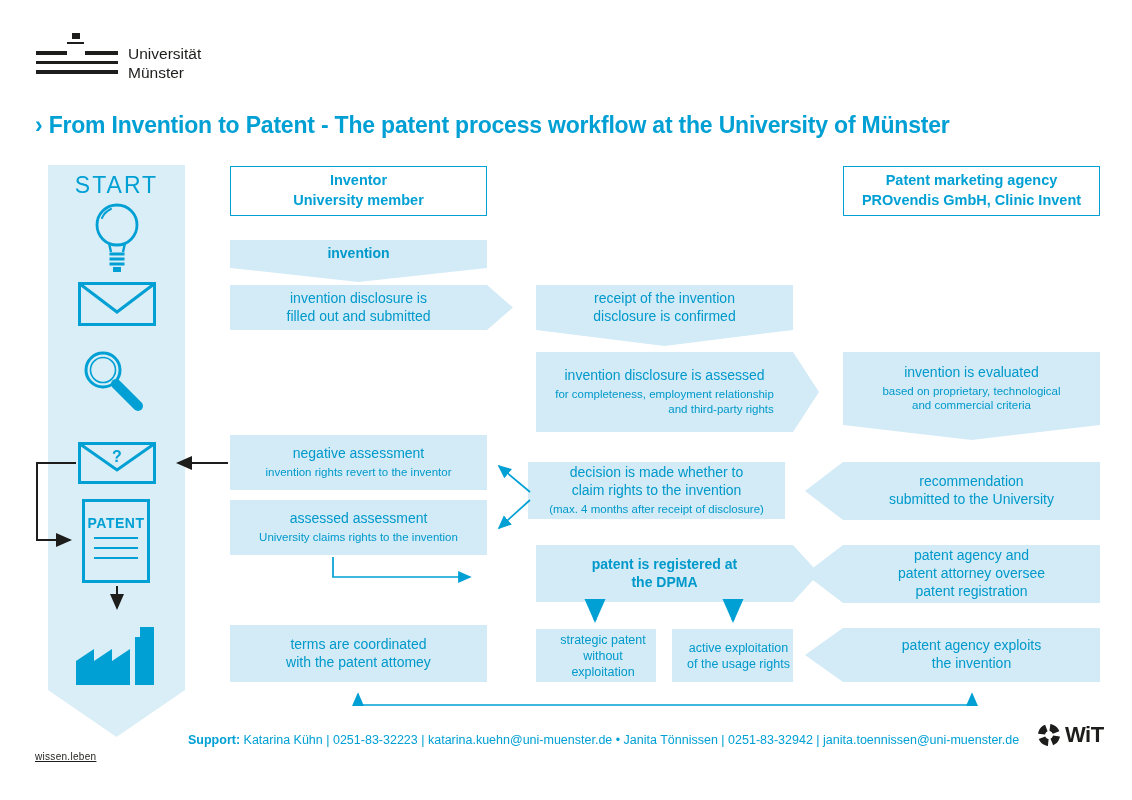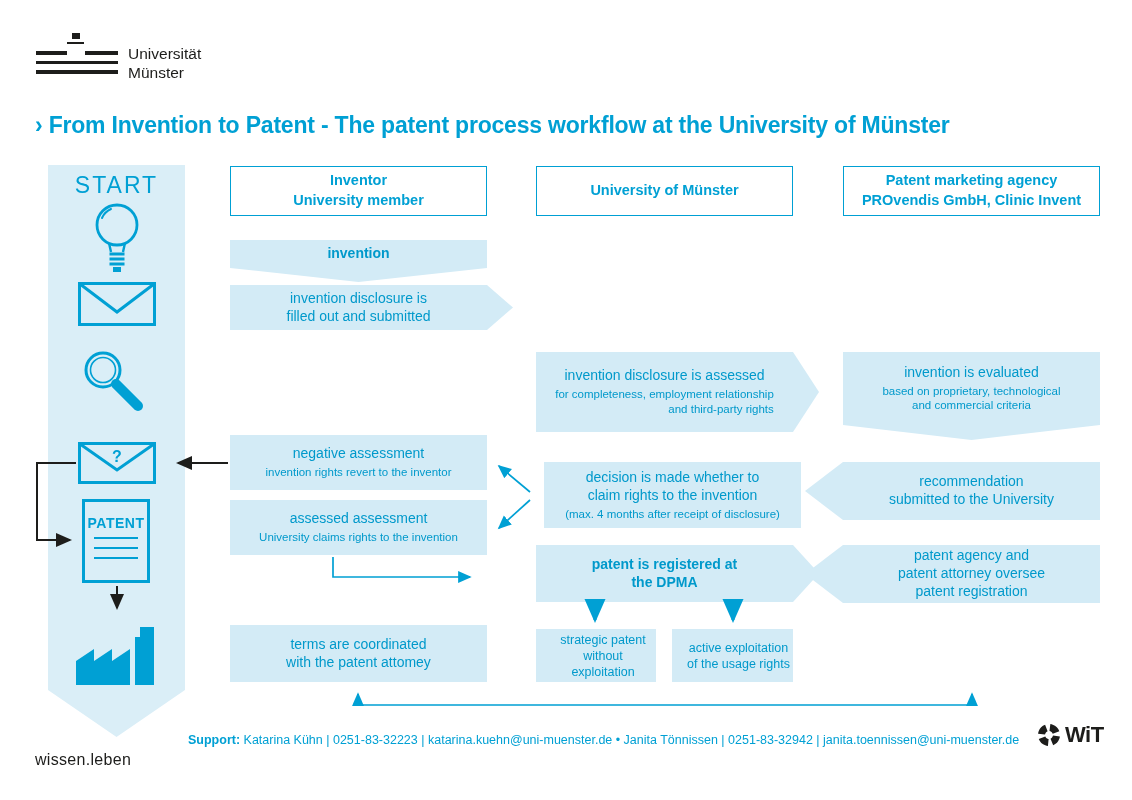--- a/index.html
+++ b/index.html
@@ -26,21 +26,21 @@
   .shape .sub{font-size:11.5px;margin-top:2px;}
   .hdr{position:absolute;background:#fff;border:1.5px solid var(--accent);color:var(--accent);font-weight:bold;
        font-size:14.5px;display:flex;align-items:center;justify-content:center;text-align:center;
        white-space:pre-line;line-height:1.35;box-sizing:border-box;}
   .arrow-r{clip-path:polygon(0 0,calc(100% - 26px) 0,100% 50%,calc(100% - 26px) 100%,0 100%);padding-right:26px;}
   .arrow-l{clip-path:polygon(38px 0,100% 0,100% 100%,38px 100%,0 50%);padding-left:38px;}
   .chev{clip-path:polygon(0 0,100% 0,100% calc(100% - var(--tip,15px)),50% 100%,0 calc(100% - var(--tip,15px)));
         padding-bottom:var(--tip,15px);}
   .support{position:absolute;left:188px;top:733px;font-size:12.5px;color:var(--accent);}
   .support b{font-weight:bold;}
-  .claim{position:absolute;left:35px;top:751px;font-size:16px;color:var(--ink);letter-spacing:0.3px;}
+  .claim{position:absolute;left:35px;top:751px;font-size:10px;color:var(--ink);letter-spacing:0.3px;text-decoration:underline;}
   .wit{position:absolute;left:1036px;top:722px;display:flex;align-items:flex-end;gap:3px;color:var(--ink);}
   .wit .wit-text{font-size:22px;font-weight:bold;letter-spacing:-0.5px;}
   svg{display:block;}
 </style>
 </head>
 <body>
 
 <div id="page">
 
   <div>
@@ -89,33 +89,36 @@
     <path d="M12 39 H56 M12 49 H56 M12 59 H56" stroke="#00a0d4" stroke-width="2.2" fill="none"></path>
   </svg>
 
   <svg class="abs" style="left:74px;top:617px;" width="88" height="70" viewBox="0 0 88 70">
     <polygon points="2,68 2,44 20,32 20,44 38,32 38,44 56,32 56,68" fill="#00a0d4"></polygon>
     <polygon points="61,68 61,20 66,20 66,10 80,10 80,68" fill="#00a0d4"></polygon>
   </svg>
 
   <div class="hdr" style="left:230px;top:166px;width:257px;height:50px;">Inventor
 University member</div>
-  <div class="hdr" style="left:536px;top:166px;width:257px;height:50px;">University of Münster</div>
   <div class="hdr" style="left:843px;top:166px;width:257px;height:50px;">Patent marketing agency
 PROvendis GmbH, Clinic Invent</div>
 
   <div class="shape chev" style="--tip:14px;left:230px;top:240px;width:257px;height:42px;">
     <div class="main bold">invention</div>
   </div>
 
   <div class="shape arrow-r" style="left:230px;top:285px;width:283px;height:45px;">
     <div class="main">invention disclosure is
 filled out and submitted</div>
   </div>
 
+  <div class="shape chev" style="--tip:16px;left:536px;top:285px;width:257px;height:61px;">
+    <div class="main">receipt of the invention
+disclosure is confirmed</div>
+  </div>
 
   <div class="shape arrow-r" style="left:536px;top:352px;width:283px;height:80px;text-align:right;">
     <div class="main">invention disclosure is assessed</div>
     <div class="sub">for completeness, employment relationship
 and third-party rights</div>
   </div>
 
   <div class="shape chev" style="--tip:15px;left:843px;top:352px;width:257px;height:88px;">
     <div class="main">invention is evaluated</div>
     <div class="sub">based on proprietary, technological
@@ -125,21 +128,21 @@
   <div class="shape" style="left:230px;top:435px;width:257px;height:55px;">
     <div class="main">negative assessment</div>
     <div class="sub">invention rights revert to the inventor</div>
   </div>
 
   <div class="shape" style="left:230px;top:500px;width:257px;height:55px;">
     <div class="main">assessed assessment</div>
     <div class="sub">University claims rights to the invention</div>
   </div>
 
-  <div class="shape" style="left:544px;top:462px;width:257px;height:66px;">
+  <div class="shape" style="left:528px;top:462px;width:257px;height:57px;">
     <div class="main">decision is made whether to
 claim rights to the invention</div>
     <div class="sub">(max. 4 months after receipt of disclosure)</div>
   </div>
 
   <div class="shape arrow-l" style="left:805px;top:462px;width:295px;height:58px;justify-content:center;">
     <div class="main">recommendation
 submitted to the University</div>
   </div>
 
@@ -162,20 +165,24 @@
   <div class="shape" style="left:536px;top:629px;width:120px;height:53px;padding-left:14px;">
     <div class="main" style="font-size:12.5px;">strategic patent
 without exploitation</div>
   </div>
 
   <div class="shape" style="left:672px;top:629px;width:121px;height:53px;padding-left:12px;">
     <div class="main" style="font-size:12.5px;">active exploitation
 of the usage rights</div>
   </div>
 
+  <div class="shape arrow-l" style="left:805px;top:628px;width:295px;height:54px;">
+    <div class="main">patent agency exploits
+the invention</div>
+  </div>
 
   <svg class="abs" style="left:0;top:0;pointer-events:none;" width="1132" height="800" viewBox="0 0 1132 800">
     <defs>
       <marker id="mB" orient="auto-start-reverse" markerWidth="9" markerHeight="8" refX="7" refY="3.5">
         <path d="M0 0 L8 3.5 L0 7 Z" fill="#1d1d1b"></path>
       </marker>
       <marker id="mC" orient="auto-start-reverse" markerWidth="9" markerHeight="8" refX="7" refY="3.5">
         <path d="M0 0 L8 3.5 L0 7 Z" fill="#00a0d4"></path>
       </marker>
     </defs>

